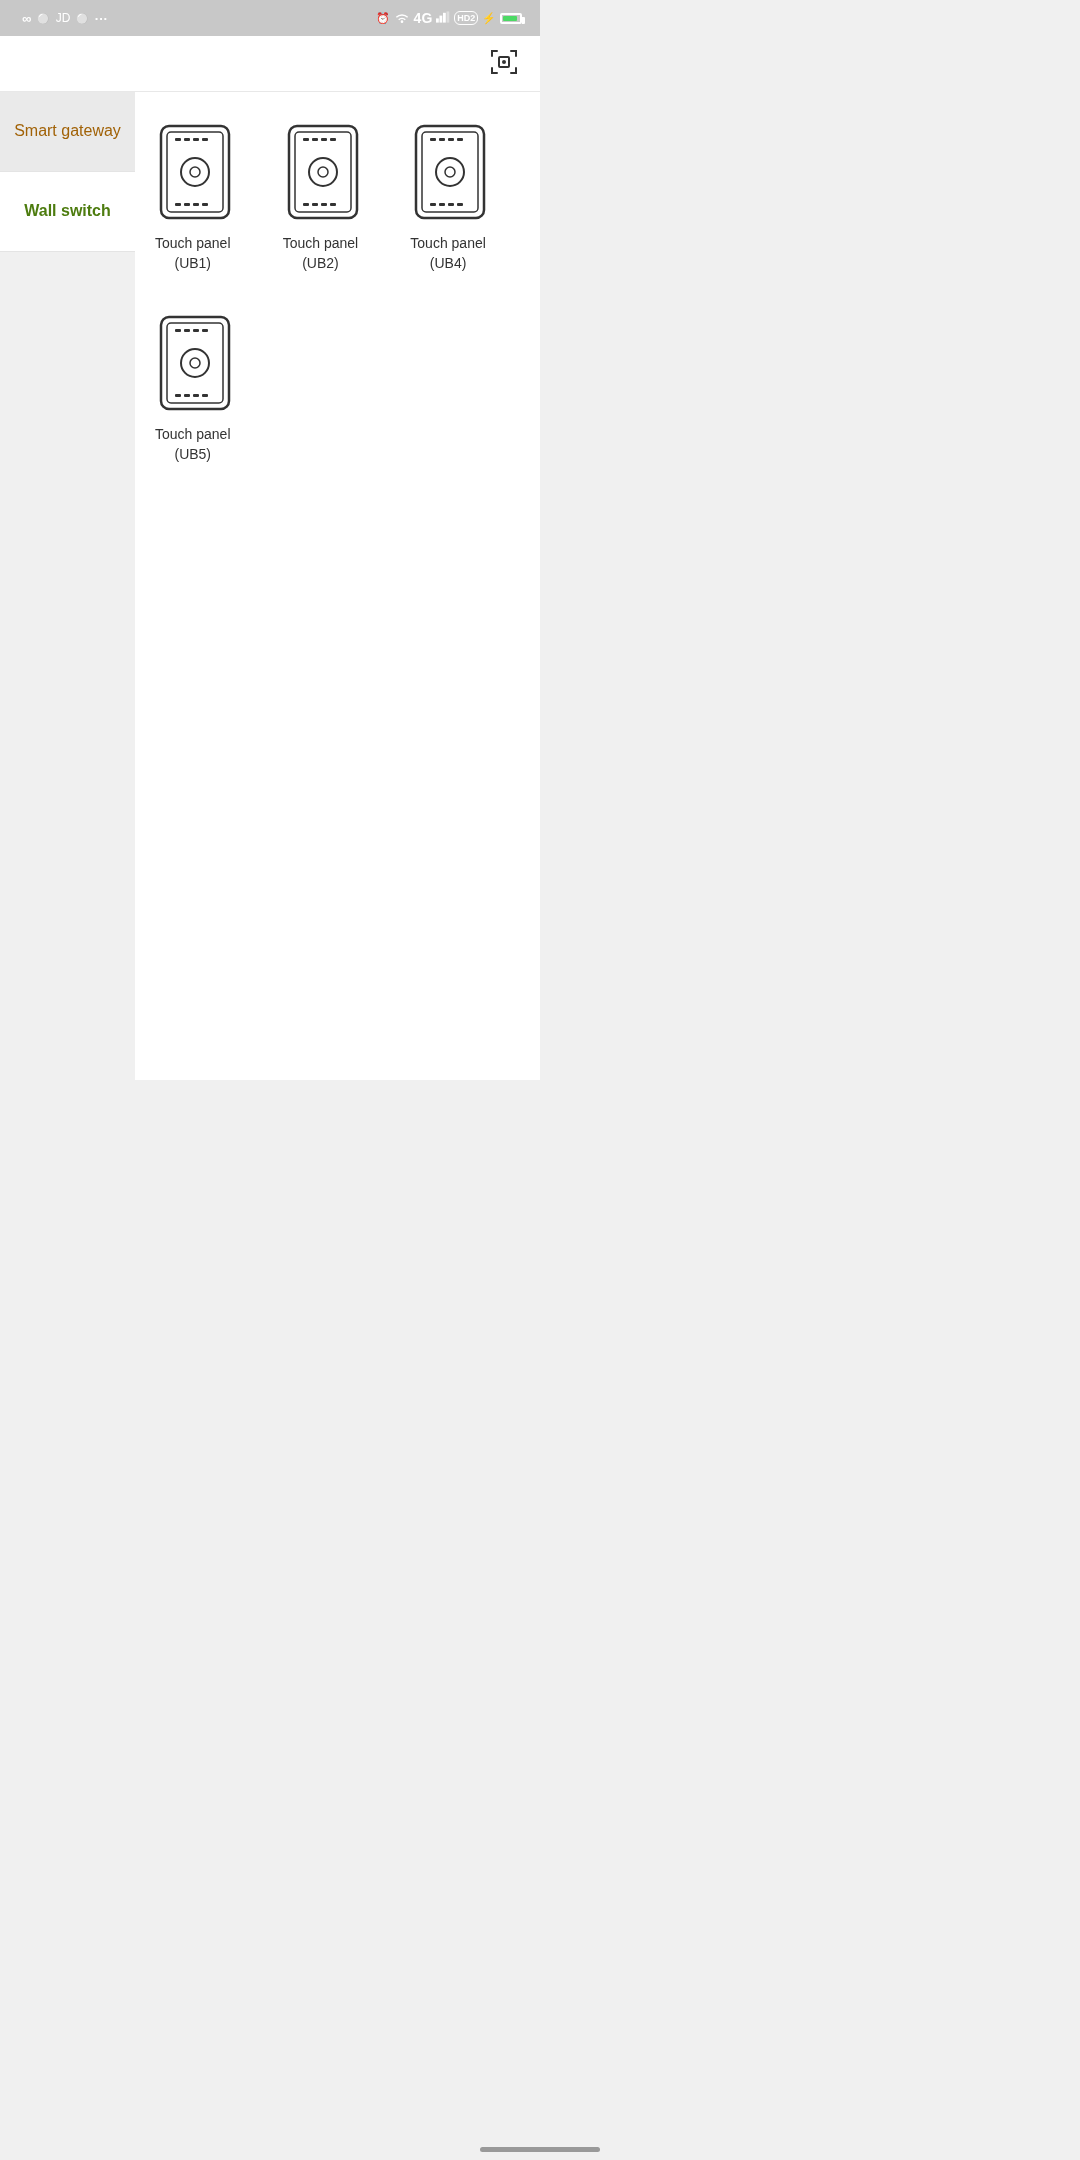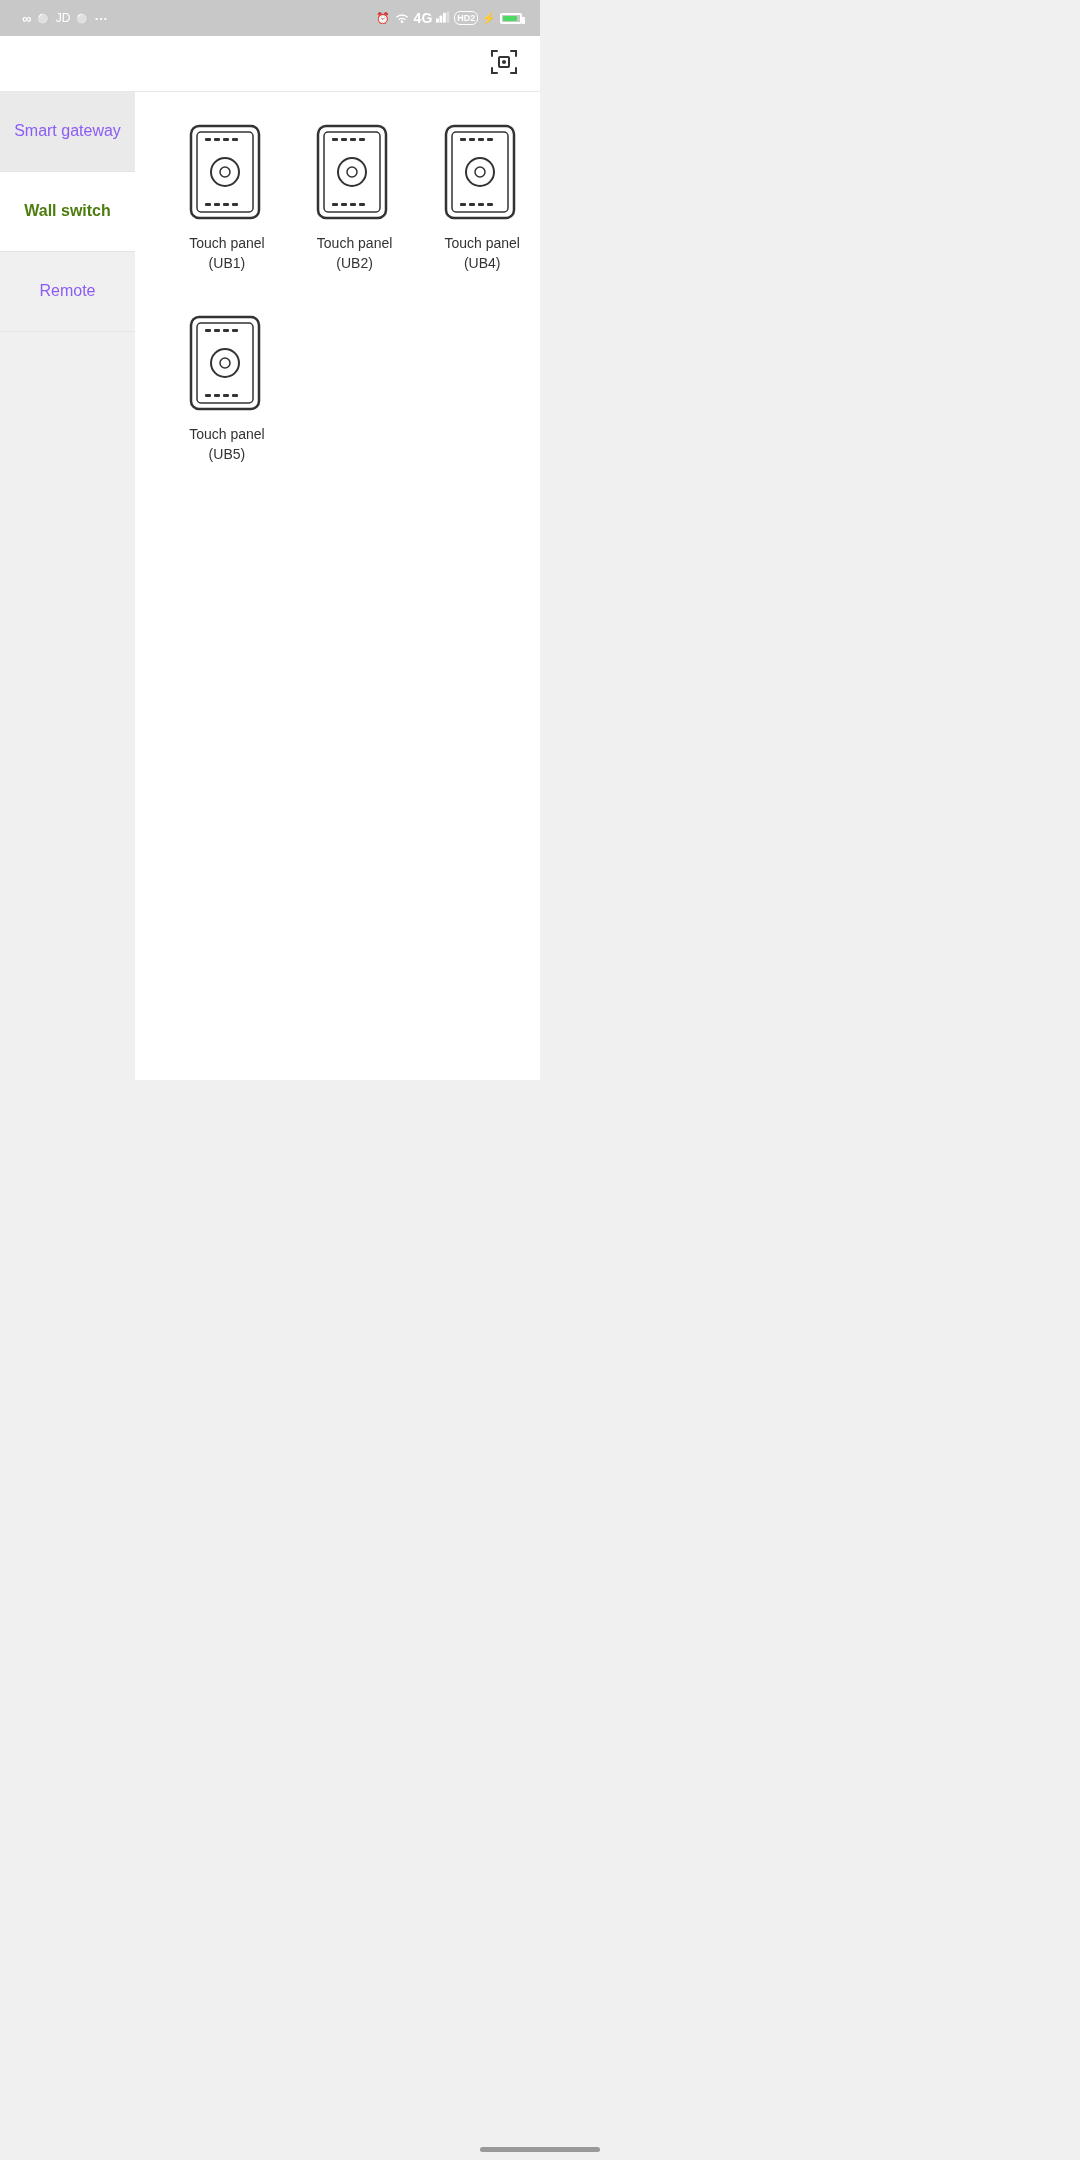--- a/index.html
+++ b/index.html
@@ -78,21 +78,21 @@
     .sidebar {
       width: 135px;
       background: #f0f0f0;
       flex-shrink: 0;
       overflow-y: auto;
     }
     .sidebar-item {
       padding: 24px 10px;
       text-align: center;
       font-size: 16px;
-      color: #8b5cf6;
+      color: #a16207;
       cursor: pointer;
       border-bottom: 1px solid #e4e4e4;
       min-height: 80px;
       display: flex;
       align-items: center;
       justify-content: center;
       line-height: 1.4;
     }
     .sidebar-item.active {
       background: #fff;
@@ -113,21 +113,21 @@
 
     .device-grid {
       display: grid;
       grid-template-columns: repeat(3, 1fr);
       gap: 20px 10px;
     }
 
     .device-item {
       display: flex;
       flex-direction: column;
-      align-items: flex-end;
+      align-items: flex-start;
       gap: 12px;
       cursor: pointer;
       padding: 10px 4px;
     }
 
     .device-icon-wrap {
       width: 80px;
       height: 100px;
       display: flex;
       align-items: center;
@@ -218,21 +218,20 @@
     </span>
   </div>
 </div>
 
 <div class="main-layout">
 
   <div class="sidebar">
 
   <div class="sidebar-item selected-bg">Smart gateway</div>
       <div class="sidebar-item active">Wall switch</div>
-      <div class="sidebar-item">Remote</div>
     </div>
 
   <div class="content-area">
     <div class="device-grid">
 
     <div class="device-item">
           <div class="device-icon-wrap">
             <svg viewBox="0 0 76 96" fill="none" xmlns="http://www.w3.org/2000/svg">
     <rect x="4" y="2" width="68" height="92" rx="8" ry="8" stroke="#333" stroke-width="2.5" fill="none"></rect>
     <rect x="10" y="8" width="56" height="80" rx="4" ry="4" stroke="#333" stroke-width="1.5" fill="none"></rect>

